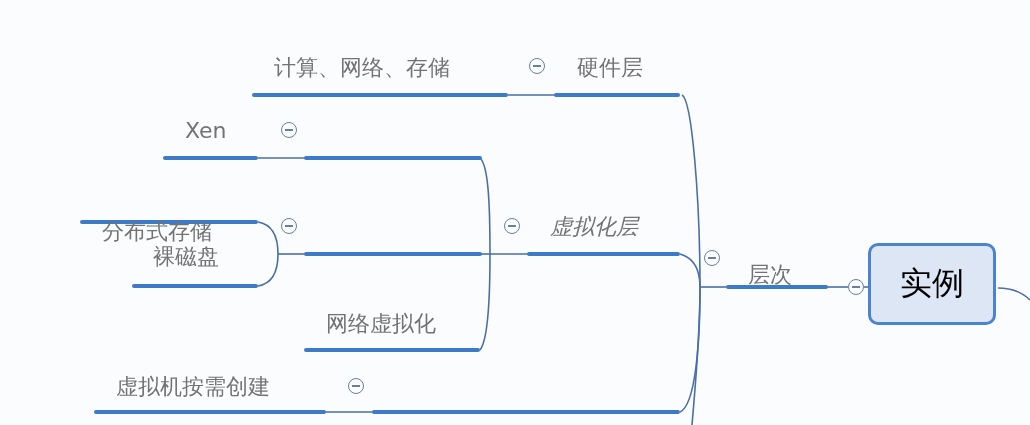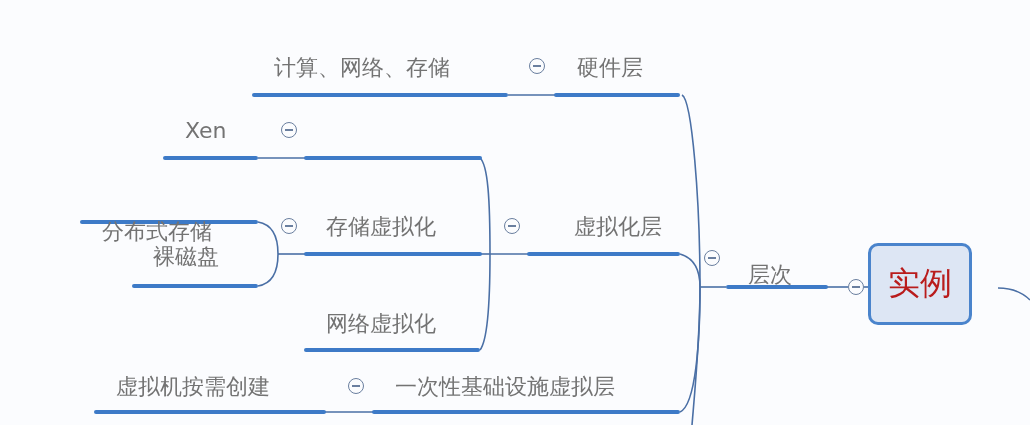--- a/index.html
+++ b/index.html
@@ -28,27 +28,27 @@
     box-sizing: border-box;
     cursor: pointer;
   }
   .collapse-btn::after {
     content: "";
     position: absolute; left: 3px; right: 3px; top: 6px;
     height: 1.5px; background: #6a7f9f;
   }
   .root-node {
     position: absolute;
-    left: 868px; top: 243px; width: 104px; height: 82px;
+    left: 868px; top: 243px; width: 128px; height: 82px;
     background: #dde6f4;
     border: 3px solid #4a84cc;
     border-radius: 10px;
     box-sizing: border-box;
     display: flex; align-items: center; justify-content: center;
-    font-size: 32px; color: #b91c1c;
+    font-size: 32px; color: #000000;
     cursor: pointer;
   }
 </style>
 </head>
 <body>
 
 <div id="canvas">
 
   <svg class="links" width="1030" height="425">
     <g fill="none" stroke="#4a6fa5" stroke-width="1.6">
@@ -101,31 +101,29 @@
     <span>实例</span>
   </div>
   <div class="collapse-btn" style="left:848px; top:279px;"></div>
 
   <div class="node-label" style="left:748px; top:262px;">层次</div>
   <div class="collapse-btn" style="left:704px; top:250px;"></div>
 
   <div class="node-label" style="left:577px; top:55px;">硬件层</div>
   <div class="collapse-btn" style="left:529px; top:58px;"></div>
 
-  <div class="node-label" style="left:574px; top:214px;">虚拟化层</div>
+  <div class="node-label" style="left:550px; top:214px;font-style:italic;">虚拟化层</div>
   <div class="collapse-btn" style="left:504px; top:218px;"></div>
 
-  <div class="node-label" style="left:395px; top:374px;">一次性基础设施虚拟层</div>
   <div class="collapse-btn" style="left:348px; top:378px;"></div>
 
   <div class="node-label" style="left:274px; top:55px;">计算、网络、存储</div>
 
   <div class="collapse-btn" style="left:281px; top:122px;"></div>
 
-  <div class="node-label" style="left:326px; top:214px;">存储虚拟化</div>
   <div class="collapse-btn" style="left:281px; top:218px;"></div>
 
   <div class="node-label" style="left:116px; top:374px;">虚拟机按需创建</div>
 
   <div class="node-label" style="left:326px; top:311px;">网络虚拟化</div>
 
   <div class="node-label" style="left:185px; top:118px;">Xen</div>
   <div class="node-label" style="left:102px; top:183px;margin-top:36px;">分布式存储</div>
   <div class="node-label" style="left:153px; top:244px;">裸磁盘</div>
 </div>

